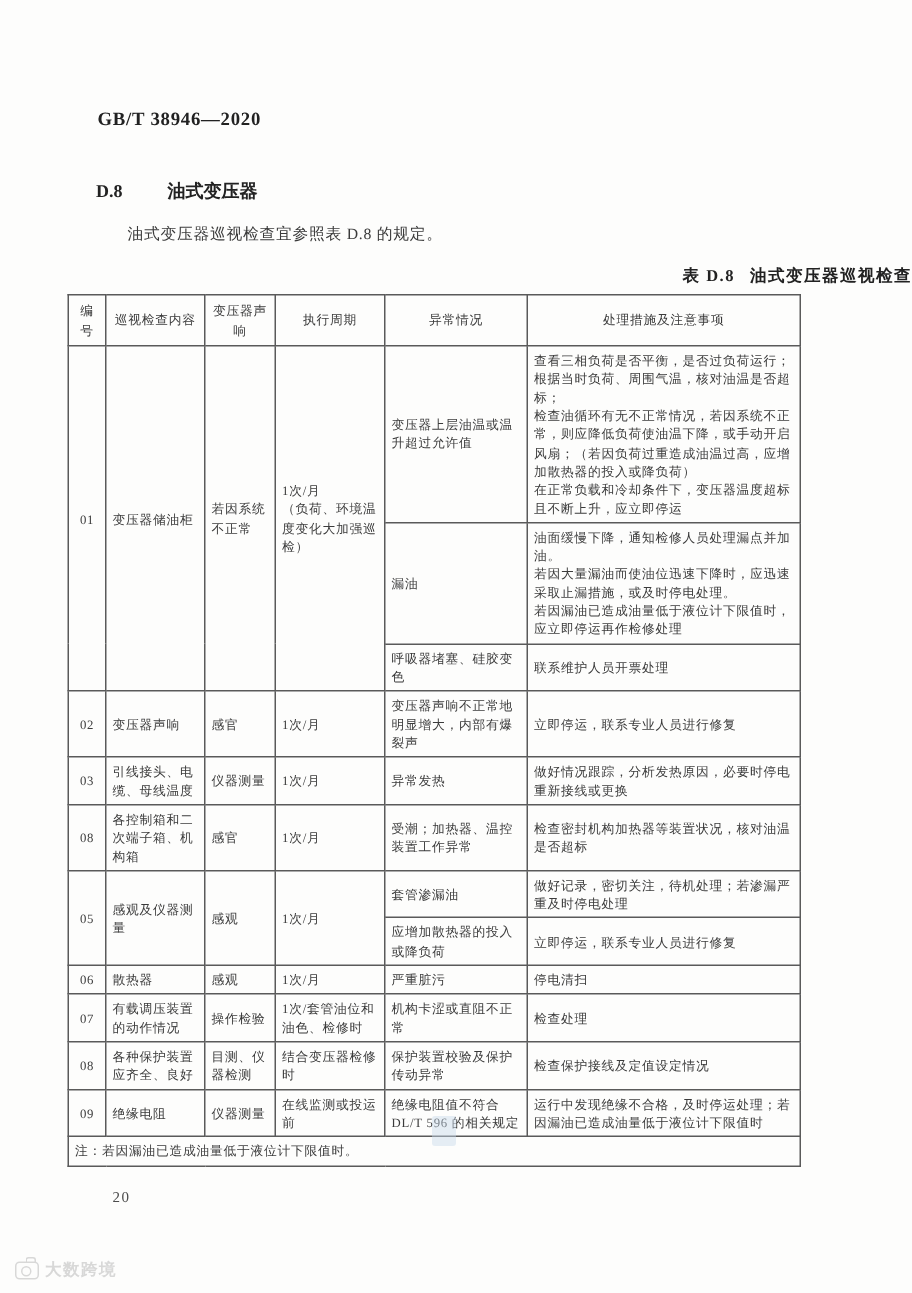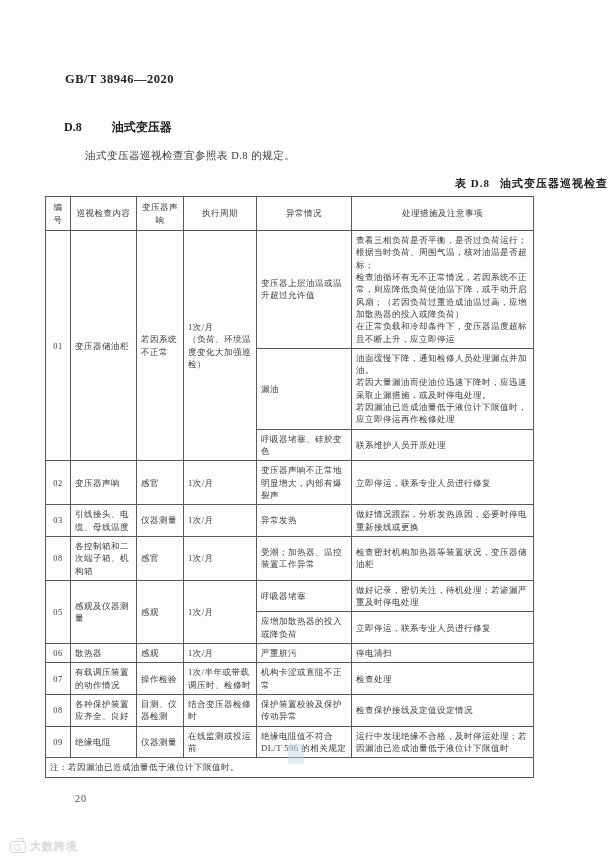--- a/index.html
+++ b/index.html
@@ -160,47 +160,47 @@
           <td class="cell-period">1次/月</td>
           <td class="cell-abnormal">异常发热</td>
           <td class="cell-action">做好情况跟踪，分析发热原因，必要时停电重新接线或更换</td>
         </tr>
         <tr>
           <td class="cell-no">08</td>
           <td class="cell-content">各控制箱和二次端子箱、机构箱</td>
           <td class="cell-method">感官</td>
           <td class="cell-period">1次/月</td>
           <td class="cell-abnormal">受潮；加热器、温控装置工作异常</td>
-          <td class="cell-action">检查密封机构加热器等装置状况，变压器储油柜</td>
+          <td class="cell-action">检查密封机构加热器等装置状况，核对油温是否超标</td>
         </tr>
         <tr>
           <td class="cell-no" rowspan="2">05</td>
           <td class="cell-content" rowspan="2">感观及仪器测量</td>
           <td class="cell-method" rowspan="2">感观</td>
           <td class="cell-period" rowspan="2">1次/月</td>
-          <td class="cell-abnormal">呼吸器堵塞</td>
+          <td class="cell-abnormal">套管渗漏油</td>
           <td class="cell-action">做好记录，密切关注，待机处理；若渗漏严重及时停电处理</td>
         </tr>
         <tr>
           <td class="cell-abnormal">应增加散热器的投入或降负荷</td>
           <td class="cell-action">立即停运，联系专业人员进行修复</td>
         </tr>
         <tr>
           <td class="cell-no">06</td>
           <td class="cell-content">散热器</td>
           <td class="cell-method">感观</td>
           <td class="cell-period">1次/月</td>
           <td class="cell-abnormal">严重脏污</td>
           <td class="cell-action">停电清扫</td>
         </tr>
         <tr>
           <td class="cell-no">07</td>
           <td class="cell-content">有载调压装置的动作情况</td>
           <td class="cell-method">操作检验</td>
-          <td class="cell-period">1次/半年或带载调压时、检修时</td>
+          <td class="cell-period">1次/套管油位和油色、检修时</td>
           <td class="cell-abnormal">机构卡涩或直阻不正常</td>
           <td class="cell-action">检查处理</td>
         </tr>
         <tr>
           <td class="cell-no">08</td>
           <td class="cell-content">各种保护装置应齐全、良好</td>
           <td class="cell-method">目测、仪器检测</td>
           <td class="cell-period">结合变压器检修时</td>
           <td class="cell-abnormal">保护装置校验及保护传动异常</td>
           <td class="cell-action">检查保护接线及定值设定情况</td>

